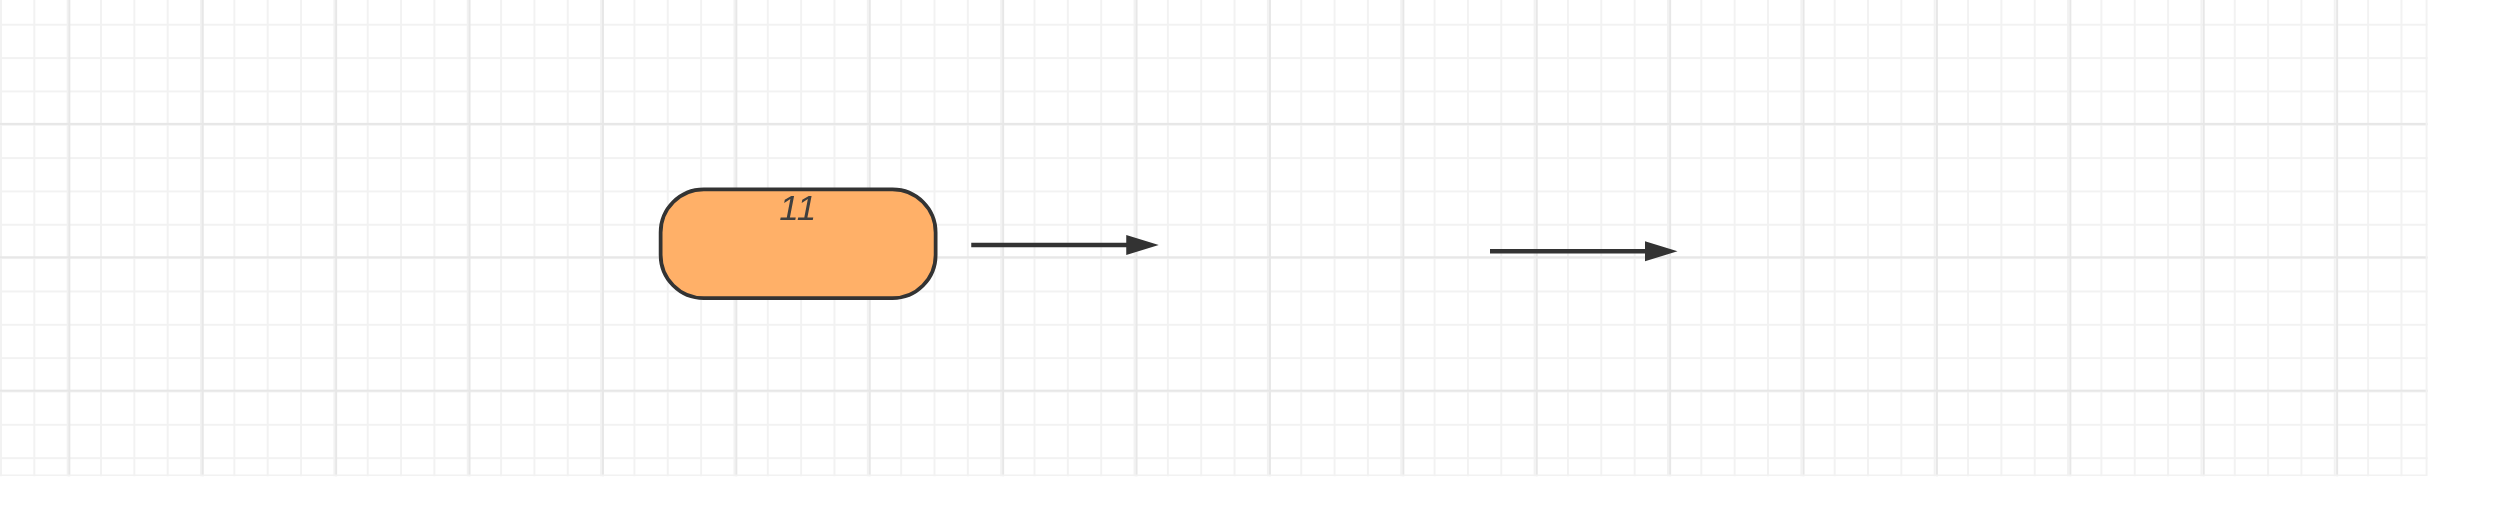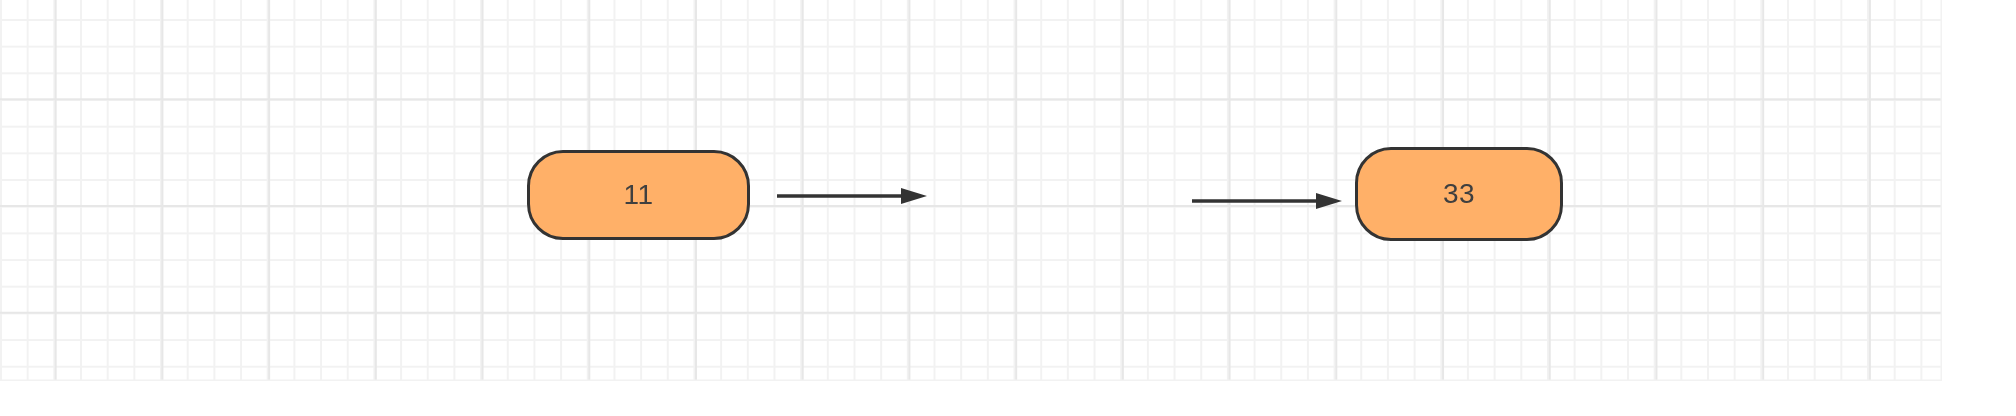--- a/index.html
+++ b/index.html
@@ -41,23 +41,23 @@
       0 19px;
     box-shadow: inset -1.5px -1.5px 0 var(--minor, #f2f2f2);
   }
   .node {
     position: absolute;
     box-sizing: border-box;
     background: #ffb068;
     border: 3.5px solid #333333;
     border-radius: 36px;
     display: flex;
-    align-items: center;
     justify-content: center;
     cursor: move;
+    font-style: italic;
   }
   .node-label {
     font-size: 28px;
     line-height: 1;
     color: #3f3f3f;
     letter-spacing: 0.5px;
     user-select: none;
   }
   svg.arrow {
     position: absolute;
@@ -79,18 +79,15 @@
     <svg class="arrow" width="150" height="24" style="left: 1192px; top: 189px;">
       <line x1="0" y1="12" x2="130" y2="12" stroke="#333333" stroke-width="3.5"></line>
       <polygon points="124,4 150,12 124,20" fill="#333333"></polygon>
     </svg>
 
     <div class="node" style="left: 527px; top: 150px; width: 223px; height: 90px; background: rgb(255, 176, 104); border: 3.5px solid rgb(51, 51, 51); border-radius: 36px;">
       <span class="node-label" style="color: rgb(63, 63, 63); font-size: 28px;">11</span>
     </div>
 
 
-    <div class="node" style="left: 1355px; top: 147px; width: 208px; height: 94px; background: rgb(255, 176, 104); border: 3.5px solid rgb(51, 51, 51); border-radius: 36px;">
-      <span class="node-label" style="color: rgb(63, 63, 63); font-size: 28px;">33</span>
-    </div>
 
   </div>
 </div>
 
 </body></html>

